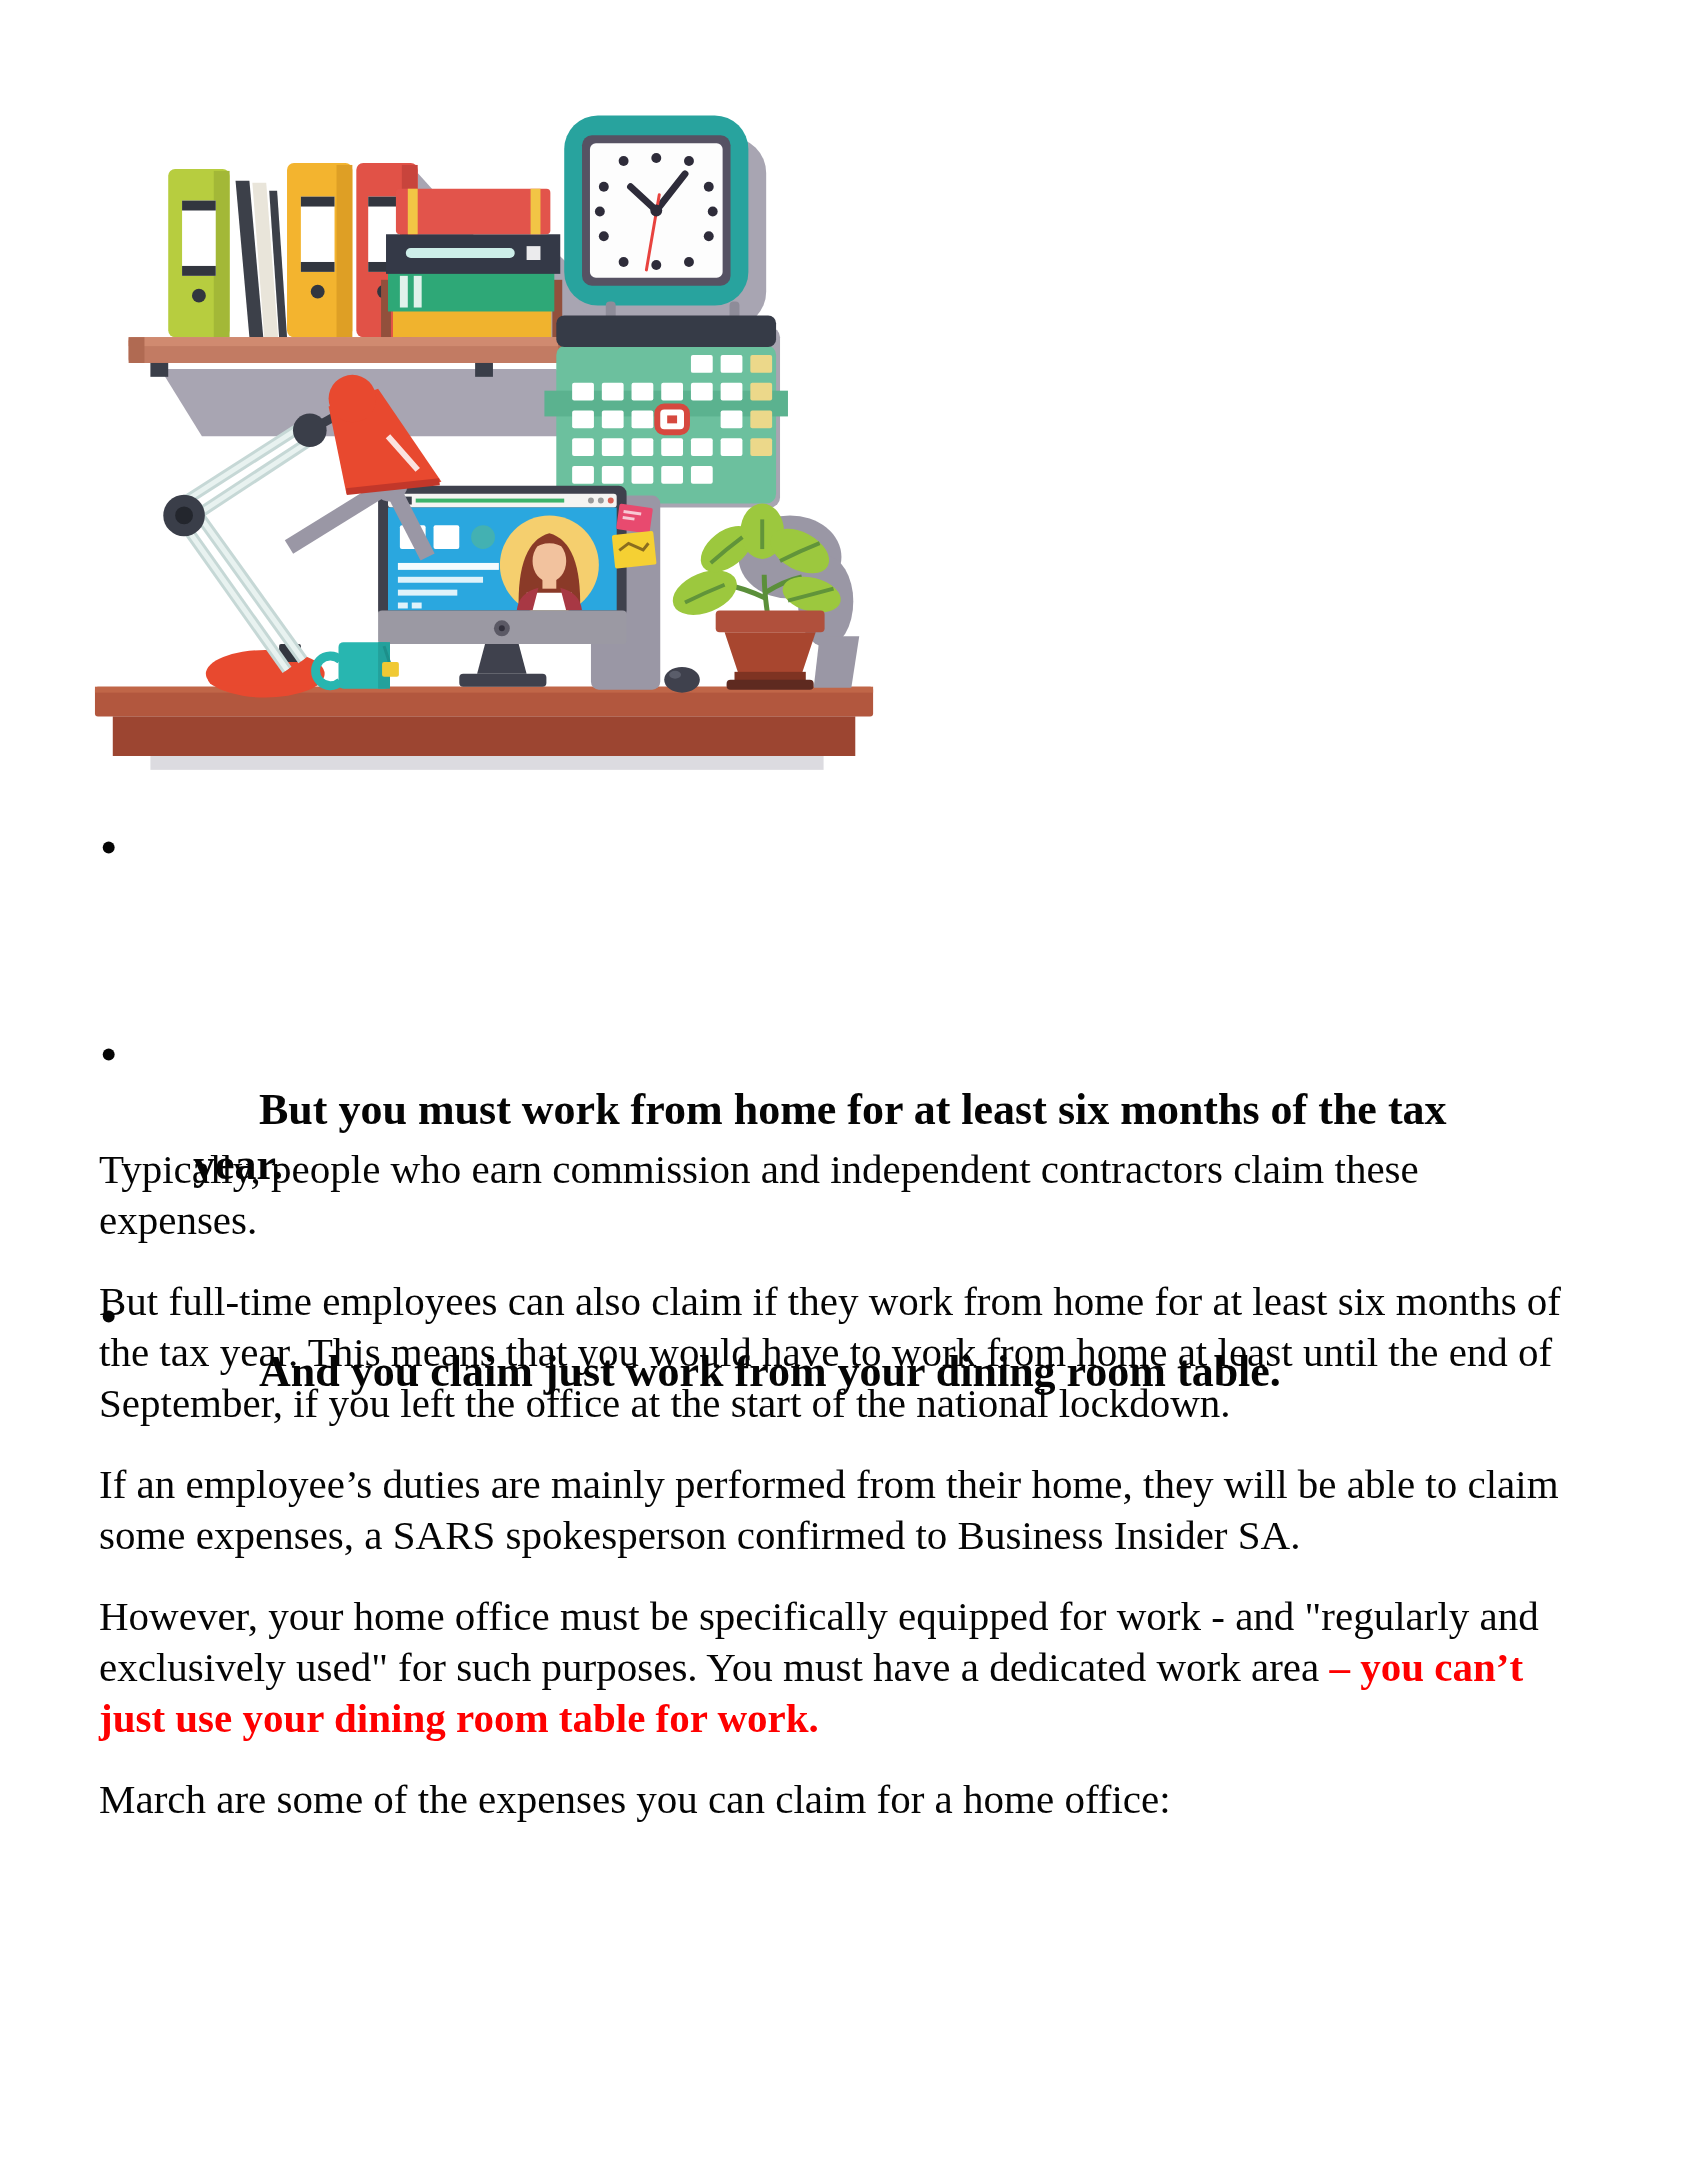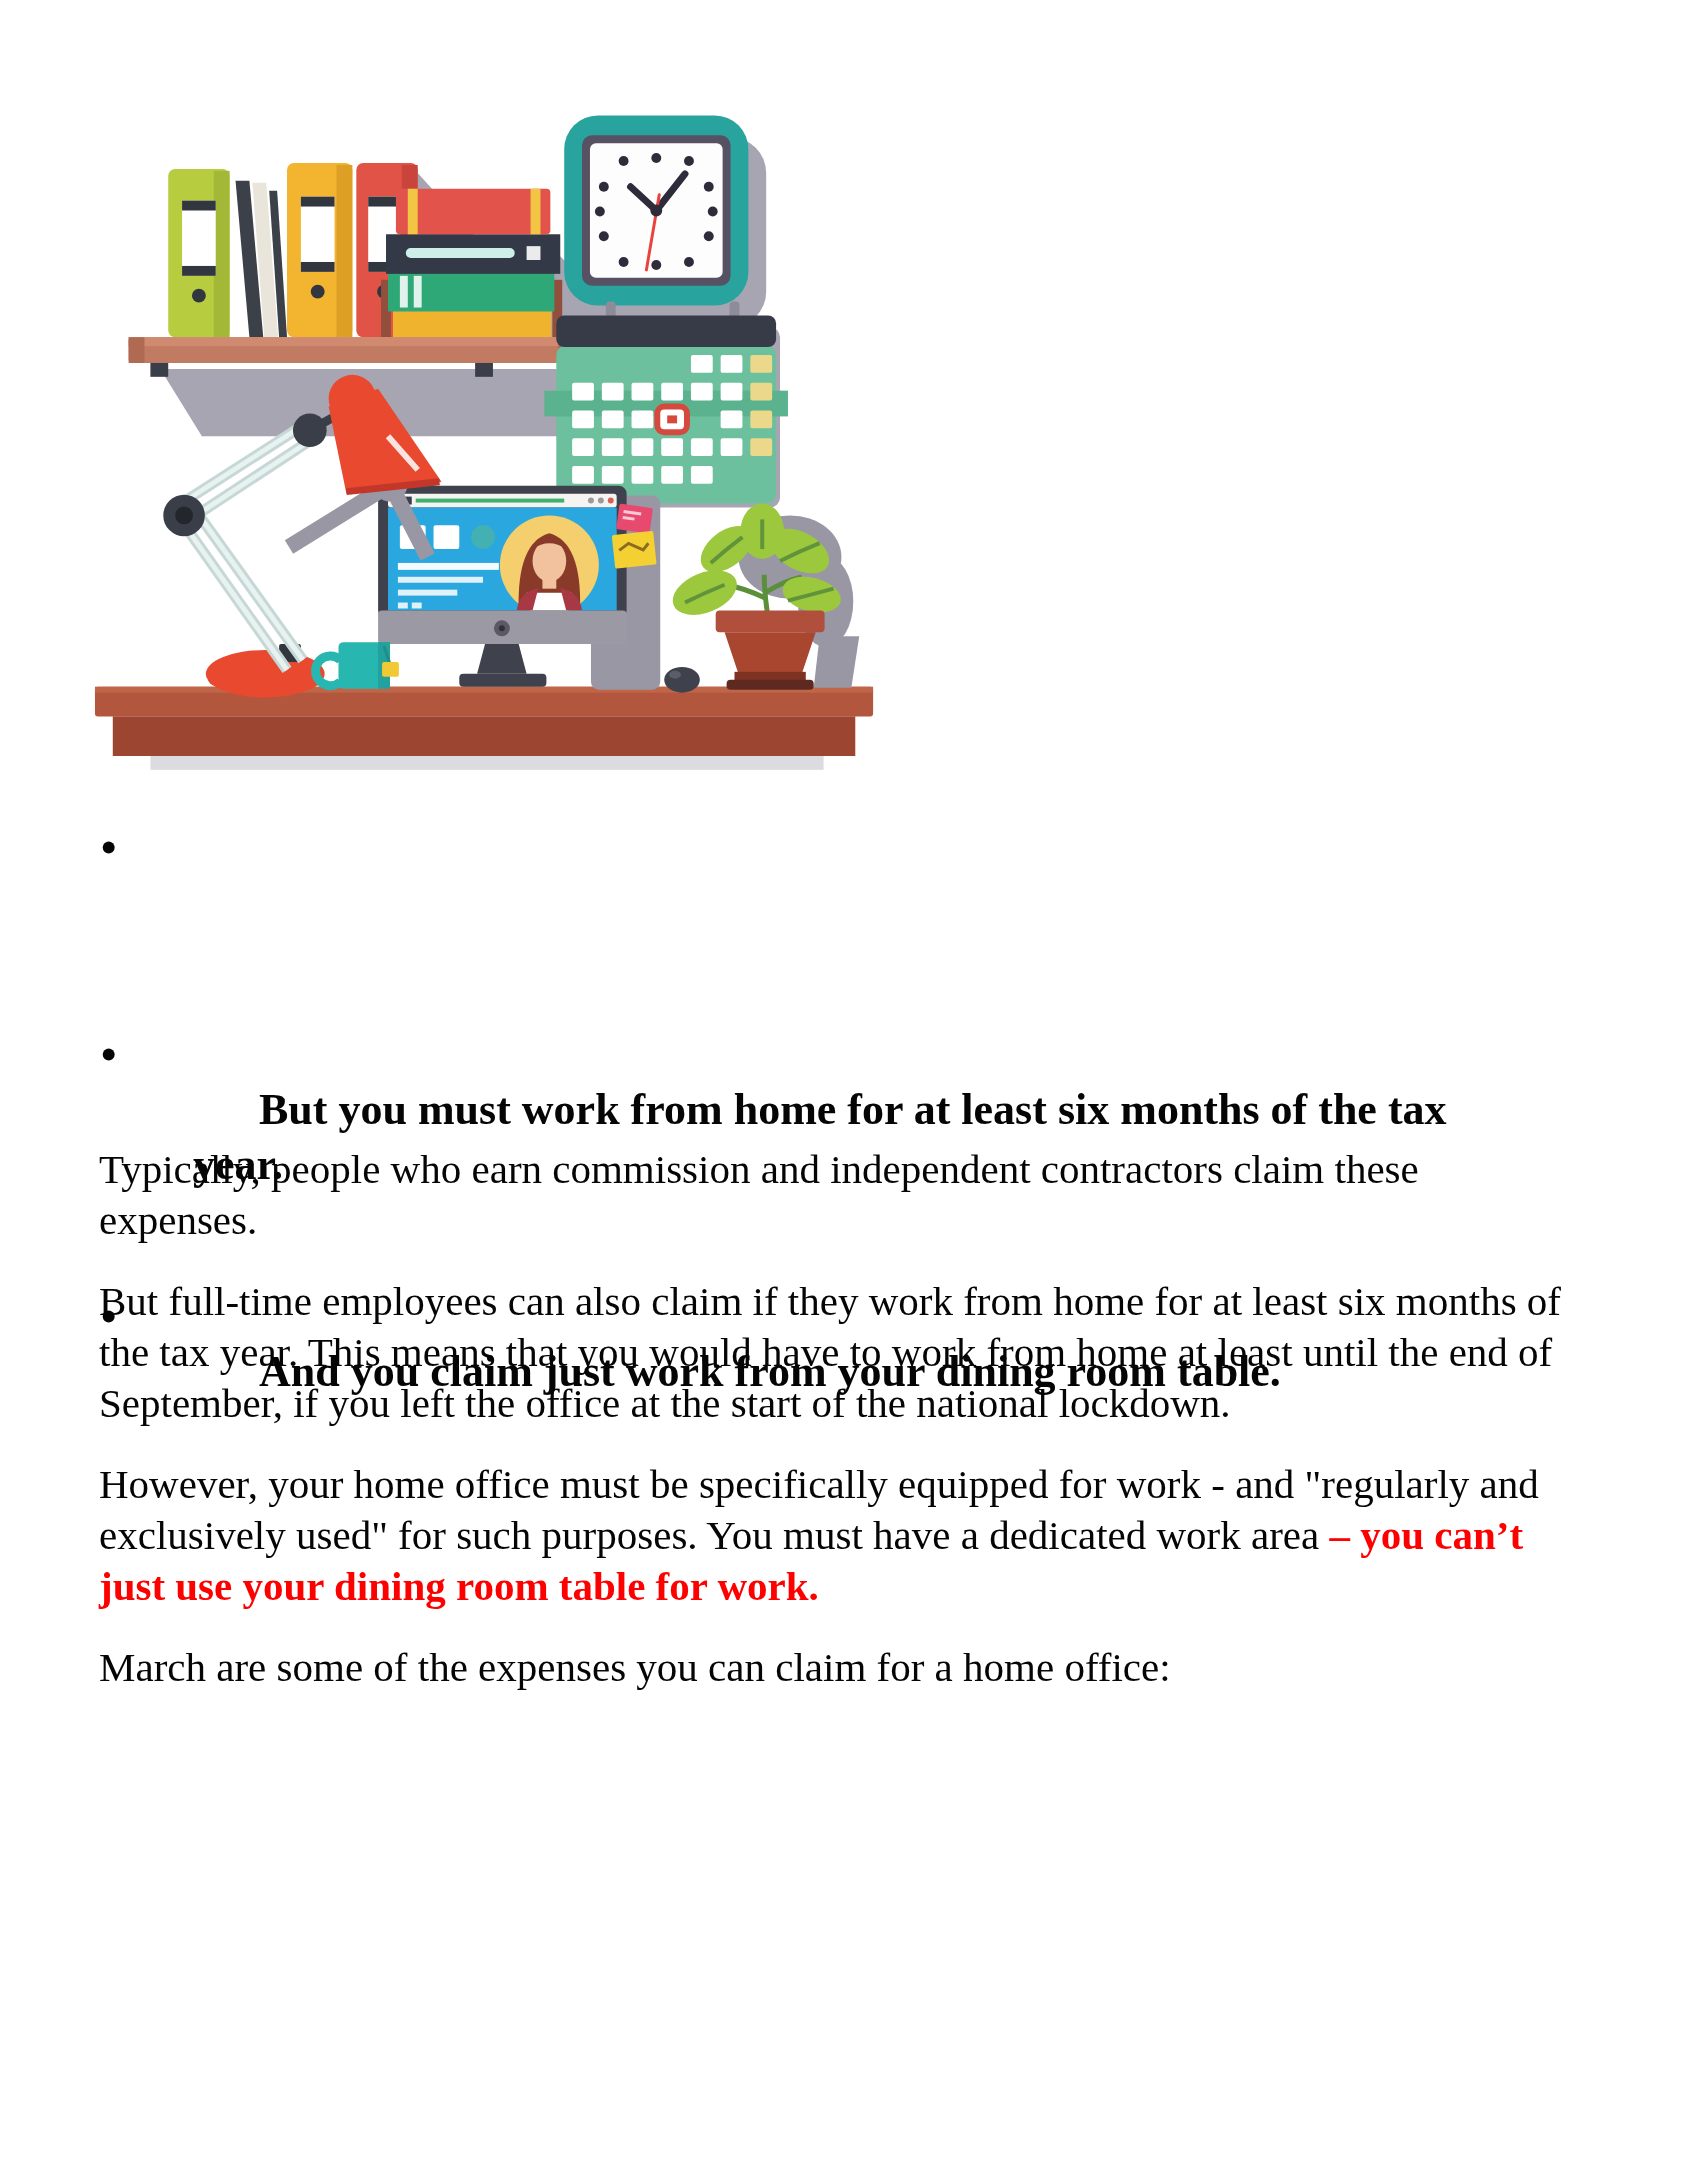--- a/index.html
+++ b/index.html
@@ -285,20 +285,22 @@
       <span class="marker">•</span><span>And you claim just work from your dining room table.</span>
     </div>
   </div>
 
   <div class="paras">
     <p class="para">Typically, people who earn commission and independent contractors claim these
 expenses.</p>
     <p class="para">But full-time employees can also claim if they work from home for at least six months of
 the tax year. This means that you would have to work from home at least until the end of
 September, if you left the office at the start of the national lockdown.</p>
+    <p class="para">If an employee’s duties are mainly performed from their home, they will be able to claim
+some expenses, a SARS spokesperson confirmed to Business Insider SA.</p>
     <p class="para"><span>However, your home office must be specifically equipped for work - and "regularly and
 exclusively used" for such purposes. You must have a dedicated work area </span><span class="red">– you can’t
 just use your dining room table for work.</span></p>
     <p class="para">March are some of the expenses you can claim for a home office:</p>
   </div>
 
 </div>
 
 
 </body></html>

